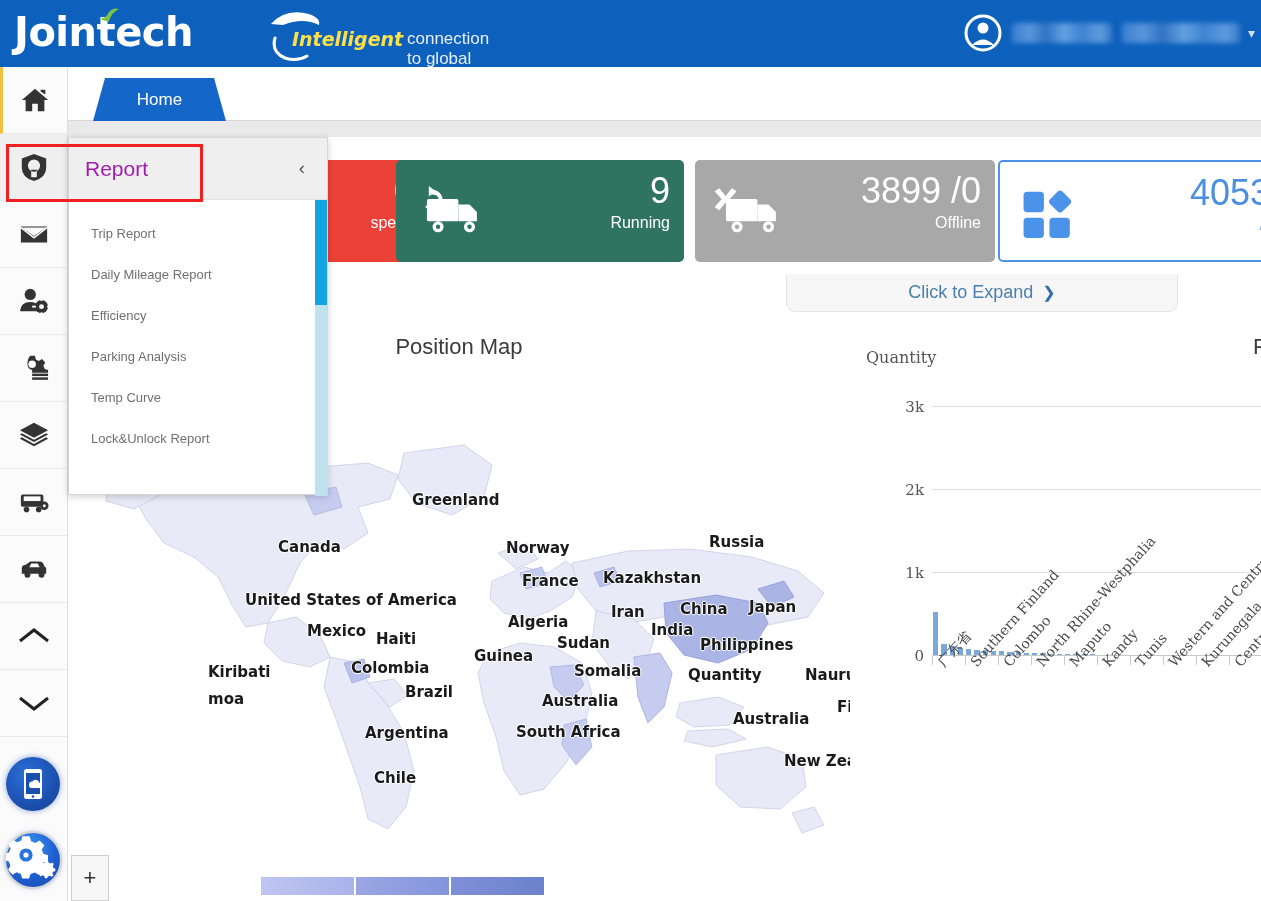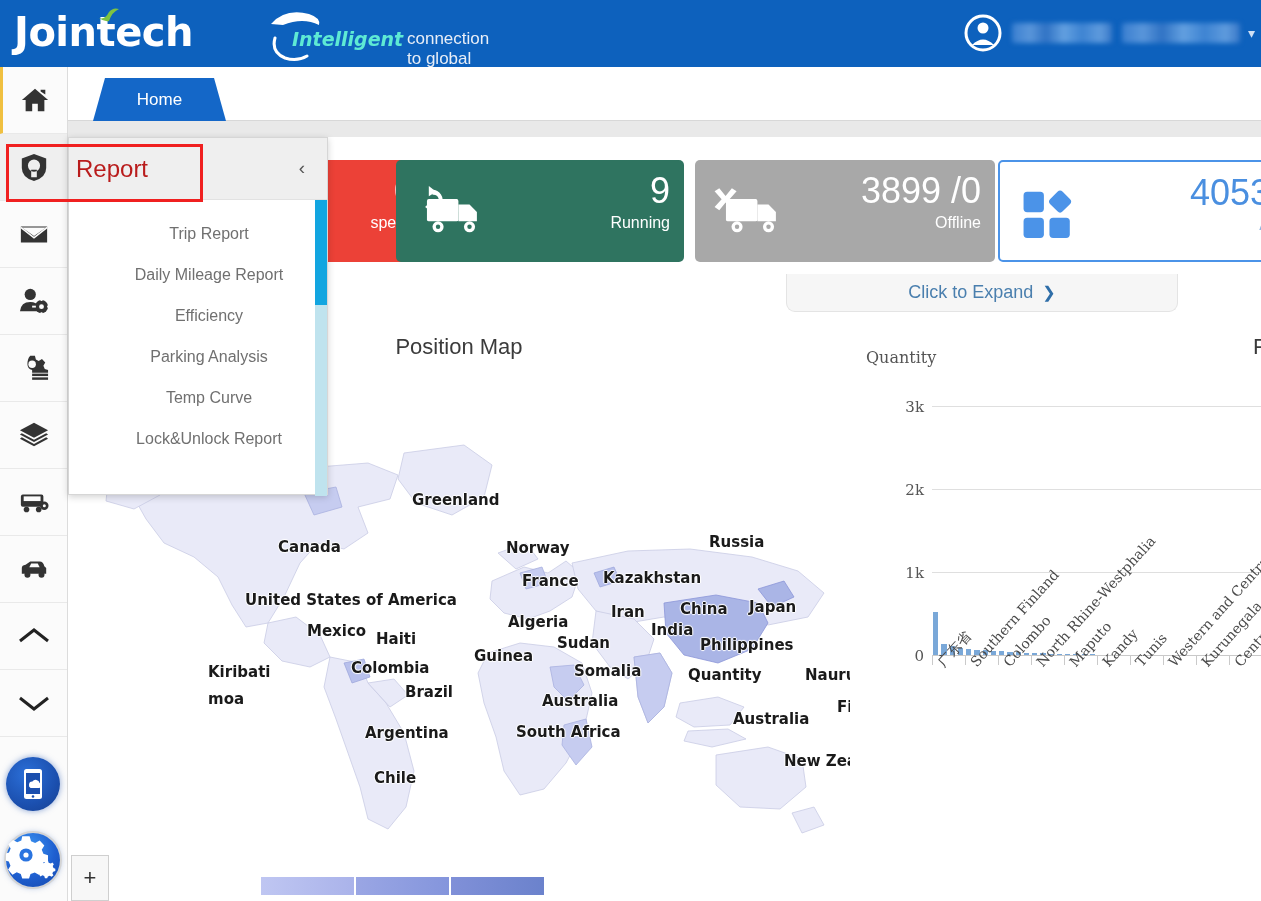--- a/index.html
+++ b/index.html
@@ -26,21 +26,21 @@
   .logo-tick {
     position: absolute; left: 84px; top: 4px;
     width: 22px; height: 14px;
   }
   .tagline-wrap { position: absolute; left: 267px; top: 8px; height: 52px; }
   .tag-swoosh { position: absolute; left: 0px; top: 0px; width: 60px; height: 54px; }
   .tag-intelligent {
     position: absolute; left: 25px; top: 20px;
     font-family: "DejaVu Sans", sans-serif;
     font-style: italic; font-weight: bold; font-size: 19px;
-    color: #5eead4;
+    color: #fde047;
   }
   .tag-rest {
     position: absolute; left: 140px; top: 21px;
     font-size: 17px; color: #e8eef7; font-weight: 400;
   }
   .user-area { position: absolute; right: 6px; top: 10px; display: flex; align-items: center; height: 46px; }
   .avatar-circle { width: 38px; height: 38px; position: relative; }
   .blur-bar {
     height: 20px; border-radius: 3px;
     background: linear-gradient(90deg,#3a7fd0 0%,#5a96da 18%,#2f72c4 34%,#63a0e0 52%,#3d83d2 70%,#5f9bdd 88%,#3878c8 100%);
@@ -91,29 +91,29 @@
   .flyout {
     position: absolute; left: 68px; top: 137px; width: 260px; height: 358px;
     background: #ffffff; border: 1px solid #d6d6d6;
     box-shadow: 0 2px 7px rgba(0,0,0,0.18); z-index: 40;
   }
   .flyout-head {
     position: relative; height: 62px; background: #efefef;
     border-bottom: 1px solid #e2e2e2;
     display: flex; align-items: center;
   }
-  .flyout-title { margin-left: 7px; font-size: 24px; color: #b91c1c; }
+  .flyout-title { margin-left: 16px; font-size: 21px; color: #a21caf; }
   .flyout-collapse {
     position: absolute; right: 22px; top: 20px;
     font-size: 19px; color: #555; line-height: 20px;
   }
   .flyout-list { padding-top: 13px; }
   .flyout-item {
     height: 41px; line-height: 41px; padding-left: 22px;
-    font-size: 16px; color: #707070; white-space: nowrap; text-align: center;
+    font-size: 13px; color: #707070; white-space: nowrap;
   }
   .flyout-scroll {
     position: absolute; right: 0; top: 62px; width: 12px; height: 296px;
     background: #bfe3ee;
   }
   .flyout-thumb { width: 12px; height: 105px; background: #12a5e0; }
   .red-outline {
     position: absolute; left: 6px; top: 144px; width: 197px; height: 58px;
     border: 3px solid #f02020; z-index: 60; pointer-events: none;
   }

